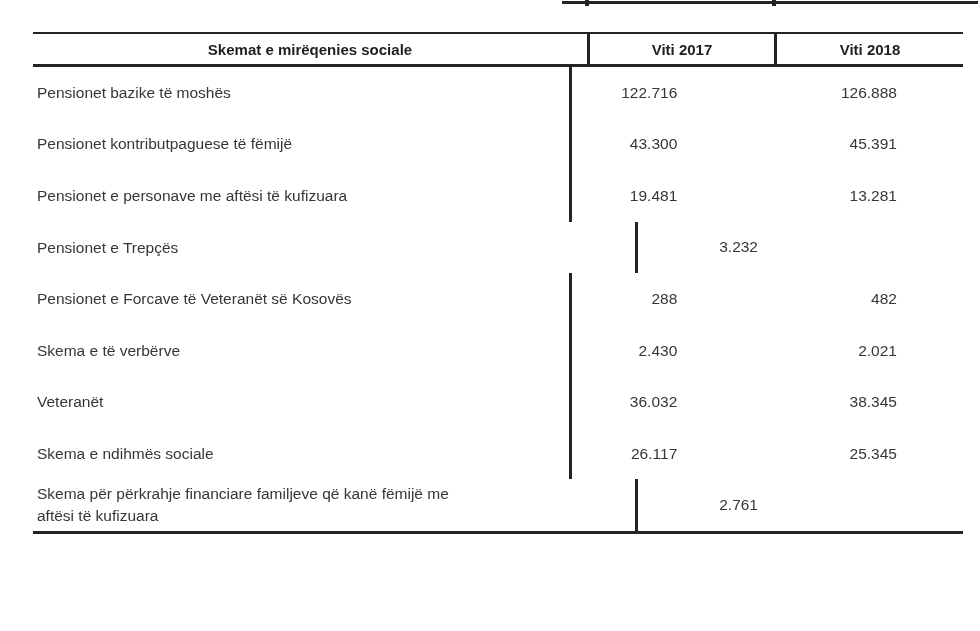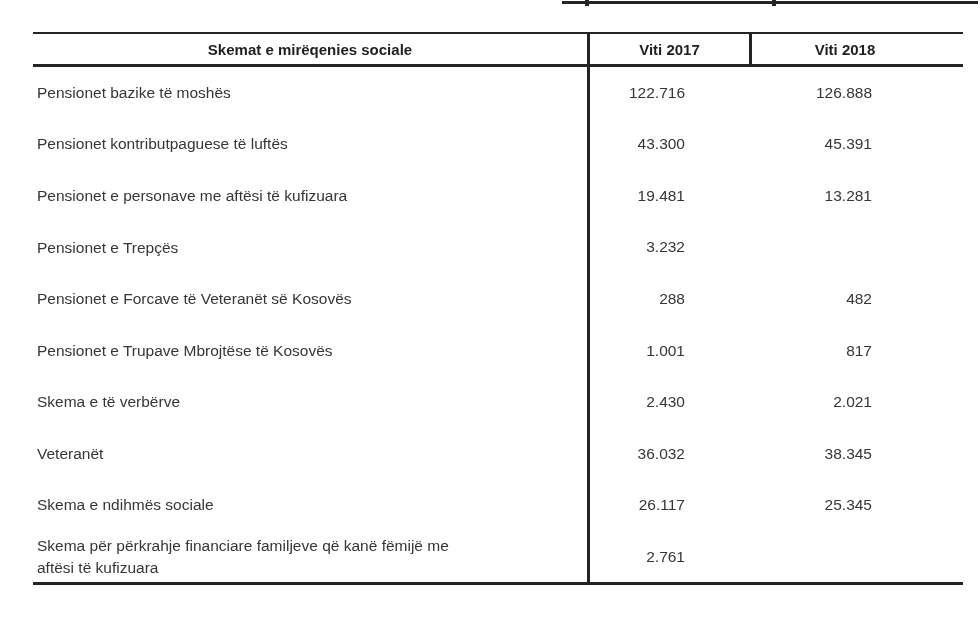--- a/index.html
+++ b/index.html
@@ -35,32 +35,33 @@
     border-bottom: 3px solid #242424;
     font-weight: bold;
     color: #1f1f1f;
   }
   .th {
     display: flex; align-items: center; justify-content: center;
     font-size: 15px;
   }
 
   .col-label { width: 554px; }
-  .col-num   { width: 162px; }
+  .col-num   { width: 187px; }
   .col-num2  { width: 189px; }
 
   .th.col-num, .th.col-num2 { border-left: 3px solid #242424; }
 
   .tbody { border-bottom: 3px solid #242424; }
 
   .trow {
     display: flex;
     height: 51.55px;
     align-items: center;
     font-size: 15.5px;
+    gap: 48px;
   }
   .td.col-label {
     padding-left: 4px; padding-right: 20px;
     line-height: 1.4;
     white-space: pre-line;
   }
   .td.col-num {
     align-self: stretch;
     border-left: 3px solid #242424;
     display: flex; align-items: center; justify-content: flex-end;
@@ -86,21 +87,21 @@
     <div class="th col-num2">Viti 2018</div>
   </div>
   <div class="tbody" id="tbody">
   <div class="trow">
     <div class="td col-label">Pensionet bazike të moshës</div>
     <div class="td col-num">122.716</div>
     <div class="td col-num2">126.888</div>
   </div>
 
   <div class="trow">
-    <div class="td col-label">Pensionet kontributpaguese të luftës</div>
+    <div class="td col-label">Pensionet kontributpaguese të fëmijë</div>
     <div class="td col-num">43.300</div>
     <div class="td col-num2">45.391</div>
   </div>
 
   <div class="trow">
     <div class="td col-label">Pensionet e personave me aftësi të kufizuara</div>
     <div class="td col-num">19.481</div>
     <div class="td col-num2">13.281</div>
   </div>
 
@@ -108,25 +109,20 @@
     <div class="td col-label">Pensionet e Trepçës</div>
     <div class="td col-num">3.232</div>
   </div>
 
   <div class="trow">
     <div class="td col-label">Pensionet e Forcave të Veteranët së Kosovës</div>
     <div class="td col-num">288</div>
     <div class="td col-num2">482</div>
   </div>
 
-  <div class="trow">
-    <div class="td col-label">Pensionet e Trupave Mbrojtëse të Kosovës</div>
-    <div class="td col-num">1.001</div>
-    <div class="td col-num2">817</div>
-  </div>
 
   <div class="trow">
     <div class="td col-label">Skema e të verbërve</div>
     <div class="td col-num">2.430</div>
     <div class="td col-num2">2.021</div>
   </div>
 
 
   <div class="trow">
     <div class="td col-label">Veteranët</div>

